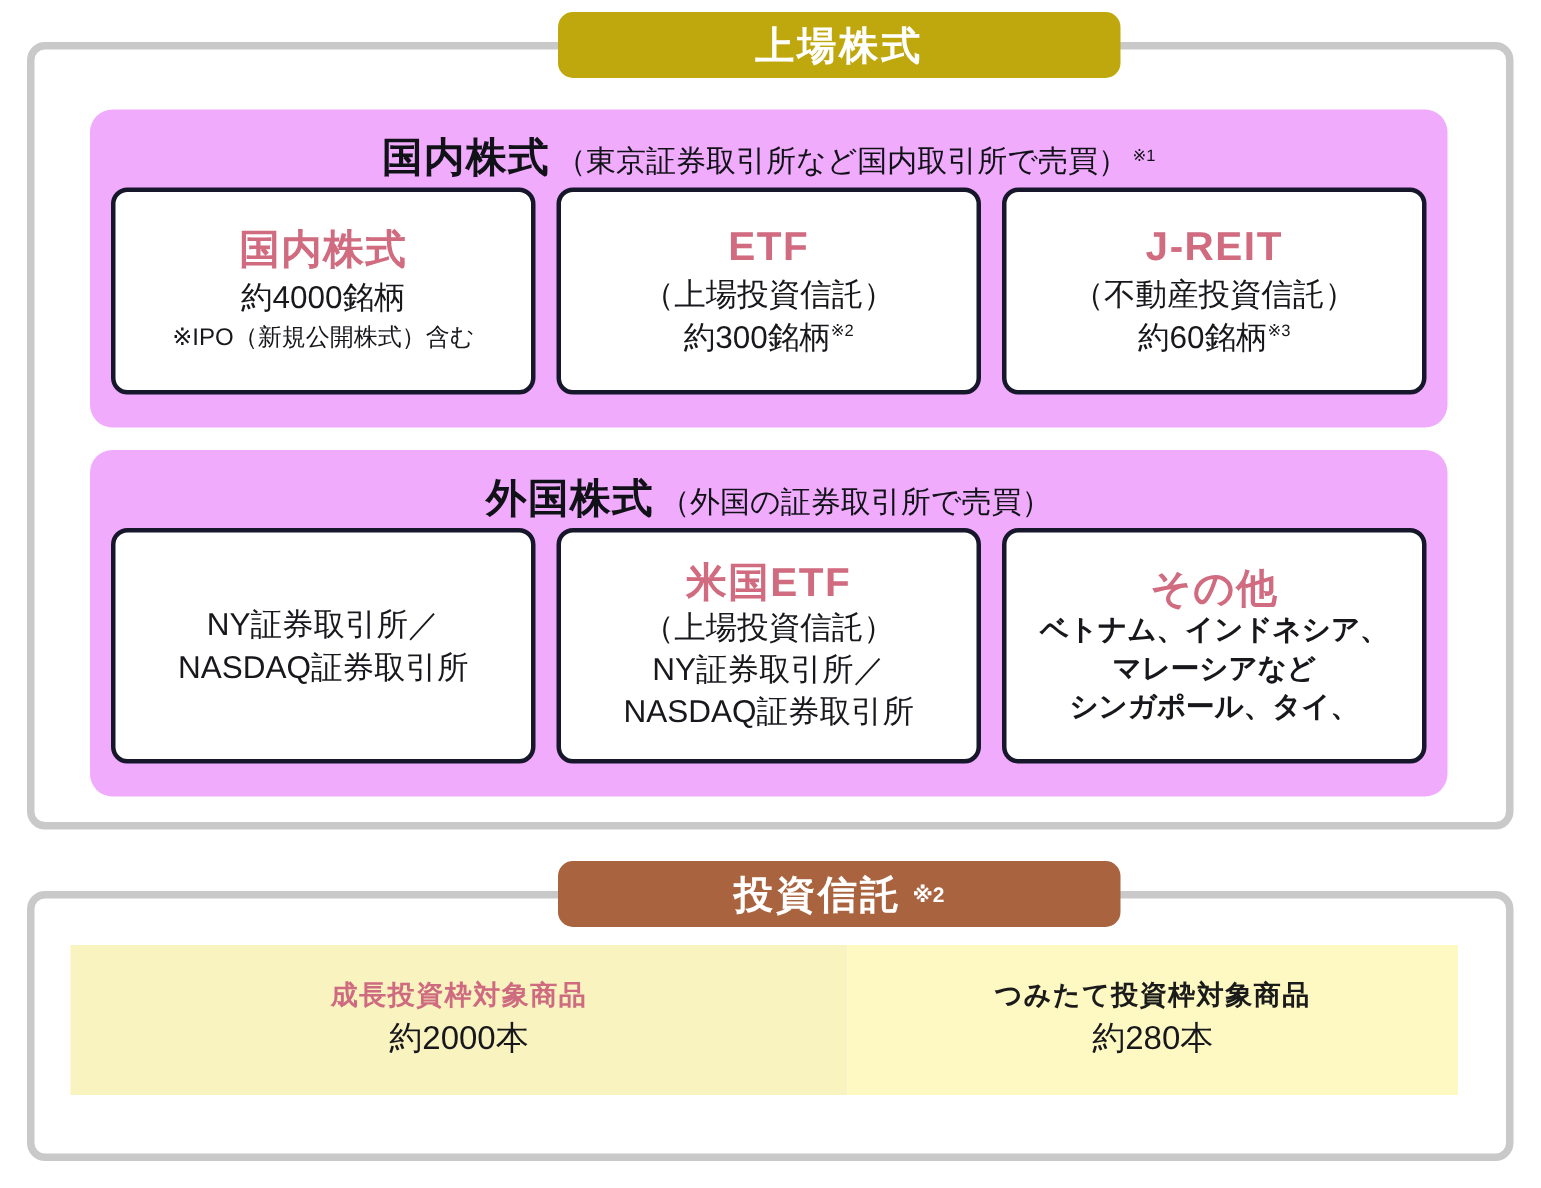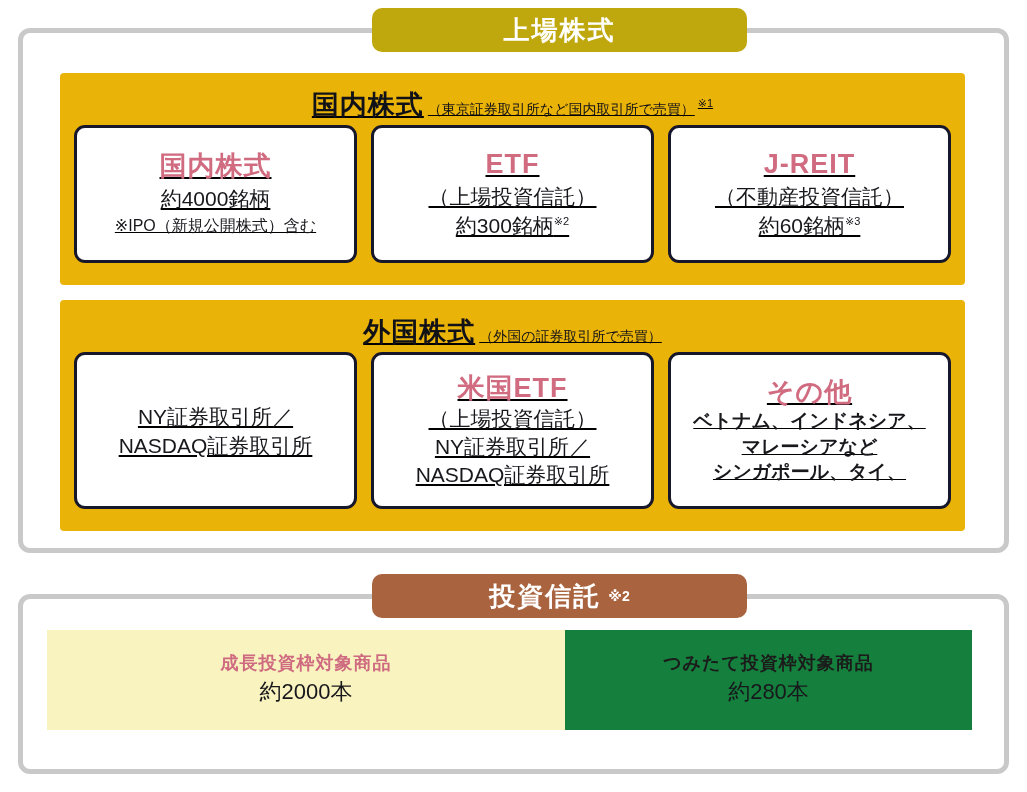--- a/index.html
+++ b/index.html
@@ -51,43 +51,42 @@
     font-size: 14px;
     font-weight: bold;
     margin-left: 7px;
     letter-spacing: 0;
     align-self: center;
   }
 
   
   .group {
     position: absolute;
-    background: #eab308;
-    border-radius: 4px;
+    background: #f0abfc;
+    border-radius: 15px;
     padding: 0;
-    text-decoration: underline;
   }
   #group-domestic { left: 37px; top: 40px;  width: 905px; height: 212px; }
   #group-foreign  { left: 37px; top: 267px; width: 905px; height: 231px; }
 
   .group-head {
     display: flex;
     align-items: baseline;
     justify-content: center;
     height: 52px;
     padding-top: 14px;
   }
   .group-head .g-title {
     font-size: 27px;
     font-weight: bold;
     color: #111118;
     letter-spacing: 1px;
   }
   .group-head .g-sub {
-    font-size: 14px;
+    font-size: 20px;
     color: #111118;
     margin-left: 4px;
     letter-spacing: 0px;
   }
   .group-head .g-note {
     font-size: 11px;
     color: #111118;
     margin-left: 3px;
     position: relative;
     top: -7px;
@@ -162,21 +161,21 @@
     align-items: center;
     justify-content: center;
     text-align: center;
   }
   #panel-growth {
     width: 518px;
     background: #f9f3bf;
   }
   #panel-tsumitate {
     width: 407px;
-    background: #15803d;
+    background: #fef9c3;
   }
   .trust-title {
     font-weight: bold;
     font-size: 18px;
     letter-spacing: 1px;
     line-height: 1.2;
   }
   #panel-growth .trust-title    { color: #cf6b80; }
   #panel-tsumitate .trust-title { color: #1b1b1b; }
   .trust-count {

